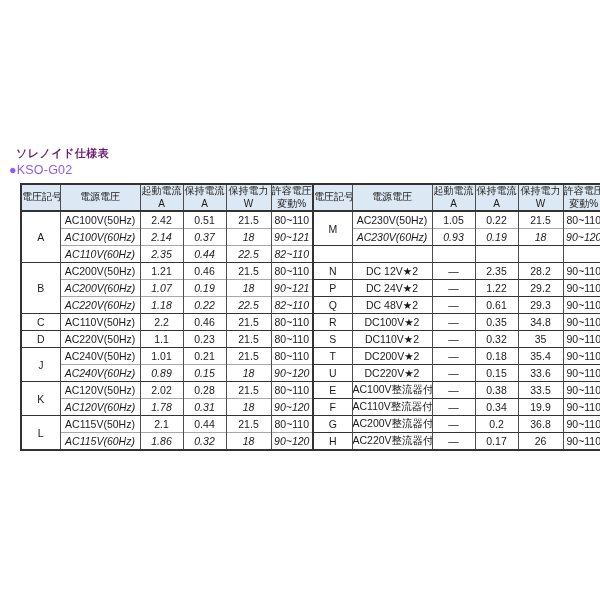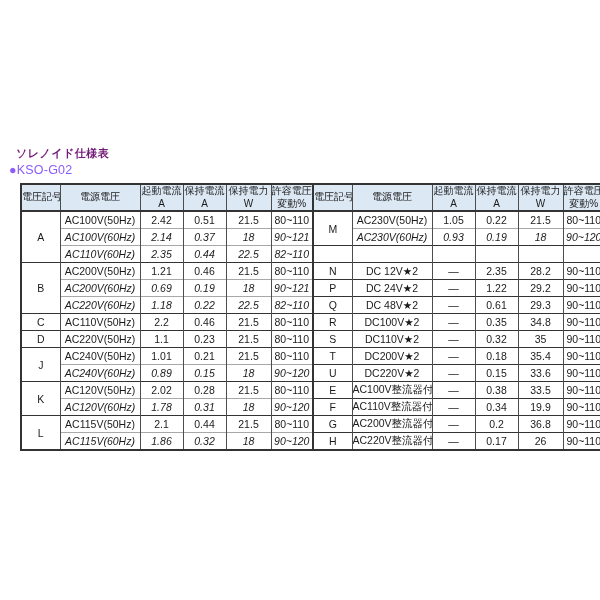--- a/index.html
+++ b/index.html
@@ -127,21 +127,21 @@
           <td class="bt-strong">80~110</td>
           <td rowspan="1" class="code mid">N</td>
           <td class="bt-strong">DC 12V★2</td>
           <td class="bt-strong">—</td>
           <td class="bt-strong">2.35</td>
           <td class="bt-strong">28.2</td>
           <td class="bt-strong">90~110</td>
         </tr>
         <tr>
           <td class="bt-weak">AC200V(60Hz)</td>
-          <td class="bt-weak">0.69</td>
+          <td class="bt-weak">1.07</td>
           <td class="bt-weak">0.19</td>
           <td class="bt-weak">18</td>
           <td class="bt-weak">90~121</td>
           <td rowspan="1" class="code mid">P</td>
           <td class="bt-strong">DC 24V★2</td>
           <td class="bt-strong">—</td>
           <td class="bt-strong">1.22</td>
           <td class="bt-strong">29.2</td>
           <td class="bt-strong">90~110</td>
         </tr>

